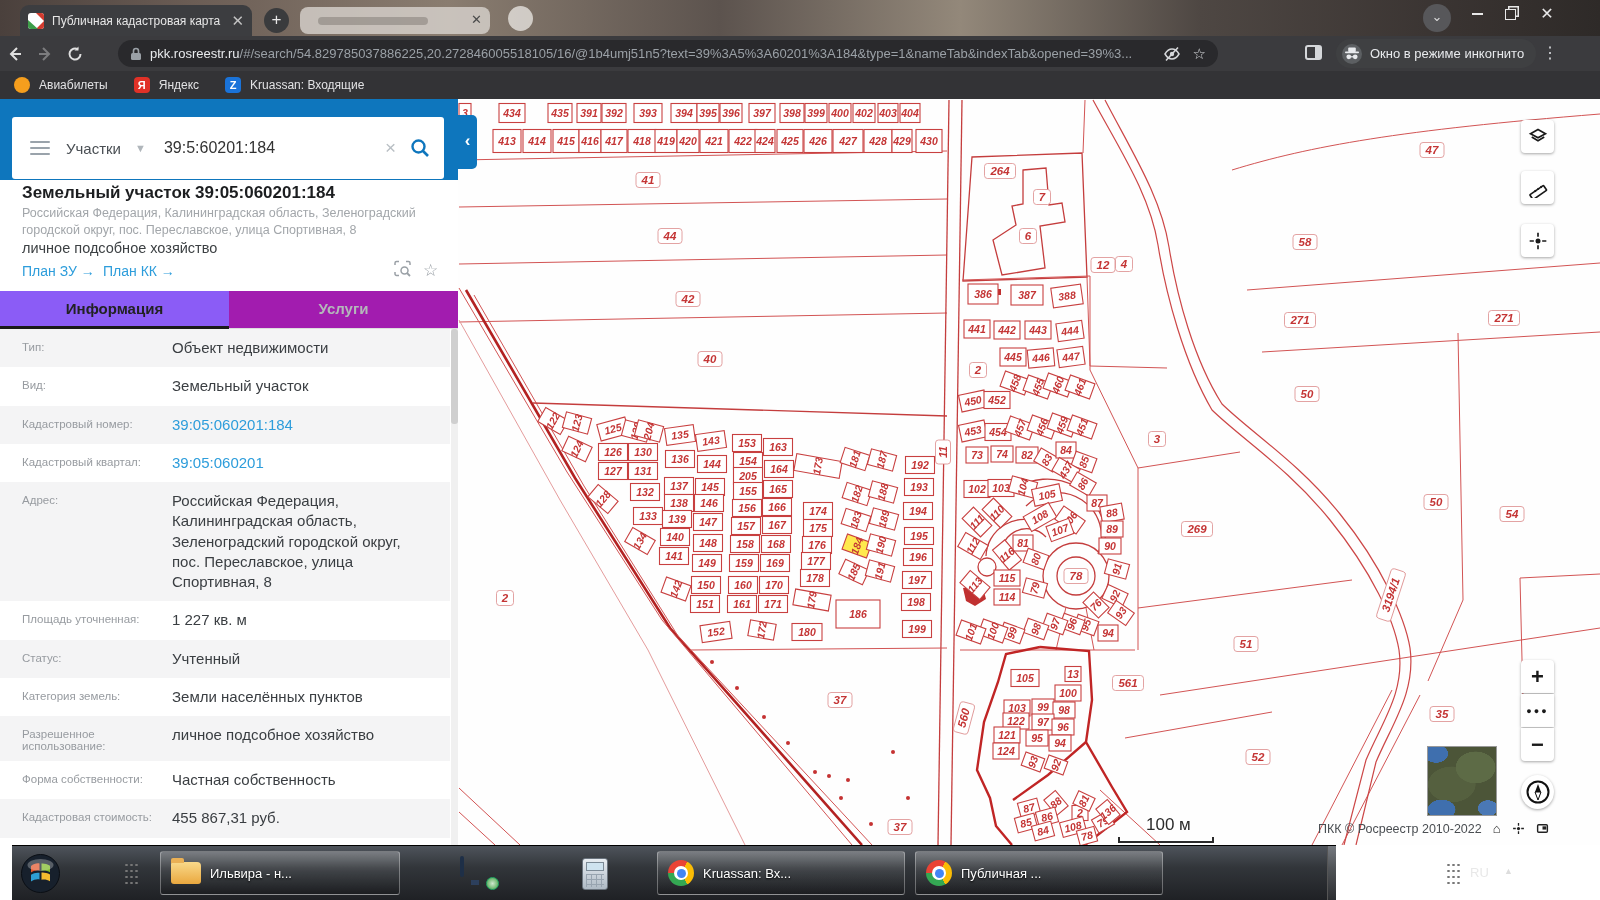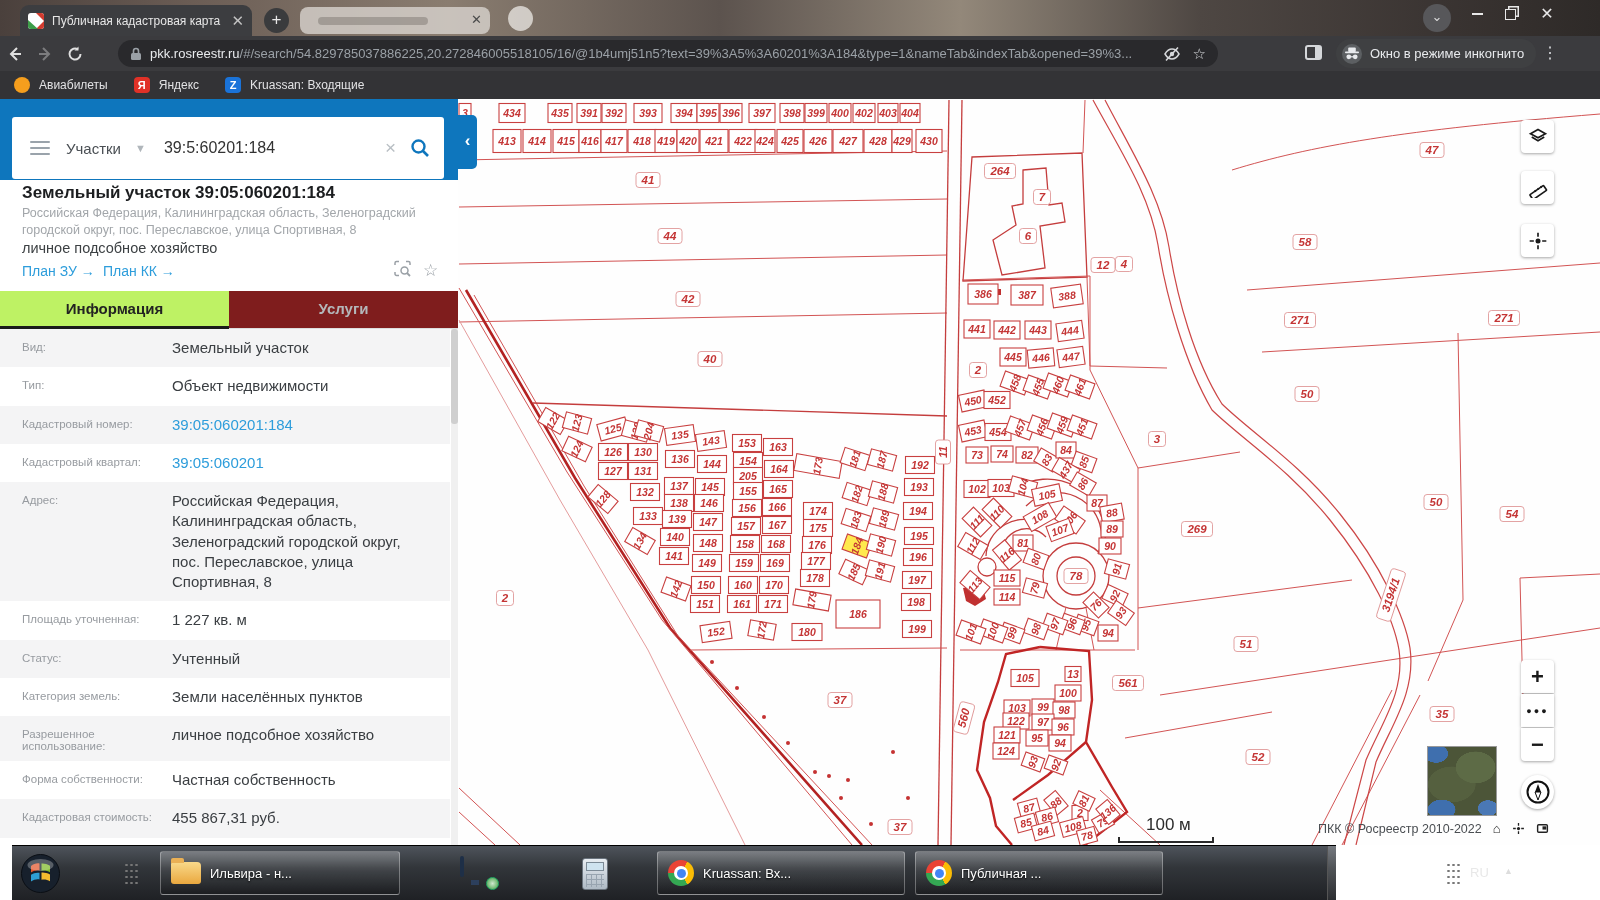--- a/index.html
+++ b/index.html
@@ -71,22 +71,22 @@
   #result-title { position:absolute; left:22px; top:84px; font-size:17px; font-weight:bold; color:#1c1e20; }
   #result-addr { position:absolute; left:22px; top:106px; width:406px; font-size:12.5px; color:#a2a6aa; line-height:1.35; }
   #result-usage { position:absolute; left:22px; top:141px; font-size:14.5px; color:#3c4043; }
   .plan-link { position:absolute; top:164px; font-size:14px; color:#2d9ddb; }
   #plan-zu { left:22px; } #plan-kk { left:103px; }
   .res-ic { position:absolute; top:161px; color:#9aa0a6; }
   #ic-docsearch { left:393px; } #ic-star { left:423px; font-size:17px; }
 
   #sb-tabs { position:absolute; left:0; top:192px; width:458px; height:38px; display:flex; }
   .sb-tab { flex:1; text-align:center; line-height:36px; font-size:15px; font-weight:bold; }
-  .sb-tab.active { color:#222; border-bottom:3px solid #1a1a1a; background:#bef264; }
-  .sb-tab.inactive { color:#b4b7ba; background:#7f1d1d; border-bottom:1px solid #ddd; }
+  .sb-tab.active { color:#222; border-bottom:3px solid #1a1a1a; background:#8b5cf6; }
+  .sb-tab.inactive { color:#b4b7ba; background:#a21caf; border-bottom:1px solid #ddd; }
 
   #info-table { position:absolute; left:0; top:230px; width:450px; }
   .irow { display:flex; padding:9px 0 9px 22px; }
   .irow:nth-child(odd) { background:#f4f4f5; }
   .ilabel { width:150px; padding-right:12px; font-size:11.5px; color:#979ba0; padding-top:3px; }
   .ivalue { width:258px; font-size:15px; color:#3a3e42; line-height:1.35; }
   .ivalue.link { color:#2d9ddb; }
   #sb-scroll { position:absolute; right:0; top:230px; bottom:0; width:7px; background:#f0f0f0; }
   #sb-thumb { position:absolute; right:0; top:0; width:7px; height:95px; background:#cfcfcf; border-radius:3px; }
 
@@ -295,26 +295,26 @@
       </span>
       <span class="res-ic" id="ic-star">☆</span>
 
       <div id="sb-tabs">
         <div class="sb-tab active">Информация</div>
         <div class="sb-tab inactive">Услуги</div>
       </div>
 
       <div id="info-table">
           <div class="irow">
+            <div class="ilabel">Тип:</div>
+            <div class="ivalue">Объект недвижимости</div>
+          </div>
+          <div class="irow">
             <div class="ilabel">Вид:</div>
             <div class="ivalue">Земельный участок</div>
-          </div>
-          <div class="irow">
-            <div class="ilabel">Тип:</div>
-            <div class="ivalue">Объект недвижимости</div>
           </div>
           <div class="irow">
             <div class="ilabel">Кадастровый номер:</div>
             <div class="ivalue link">39:05:060201:184</div>
           </div>
           <div class="irow">
             <div class="ilabel">Кадастровый квартал:</div>
             <div class="ivalue link">39:05:060201</div>
           </div>
           <div class="irow">

